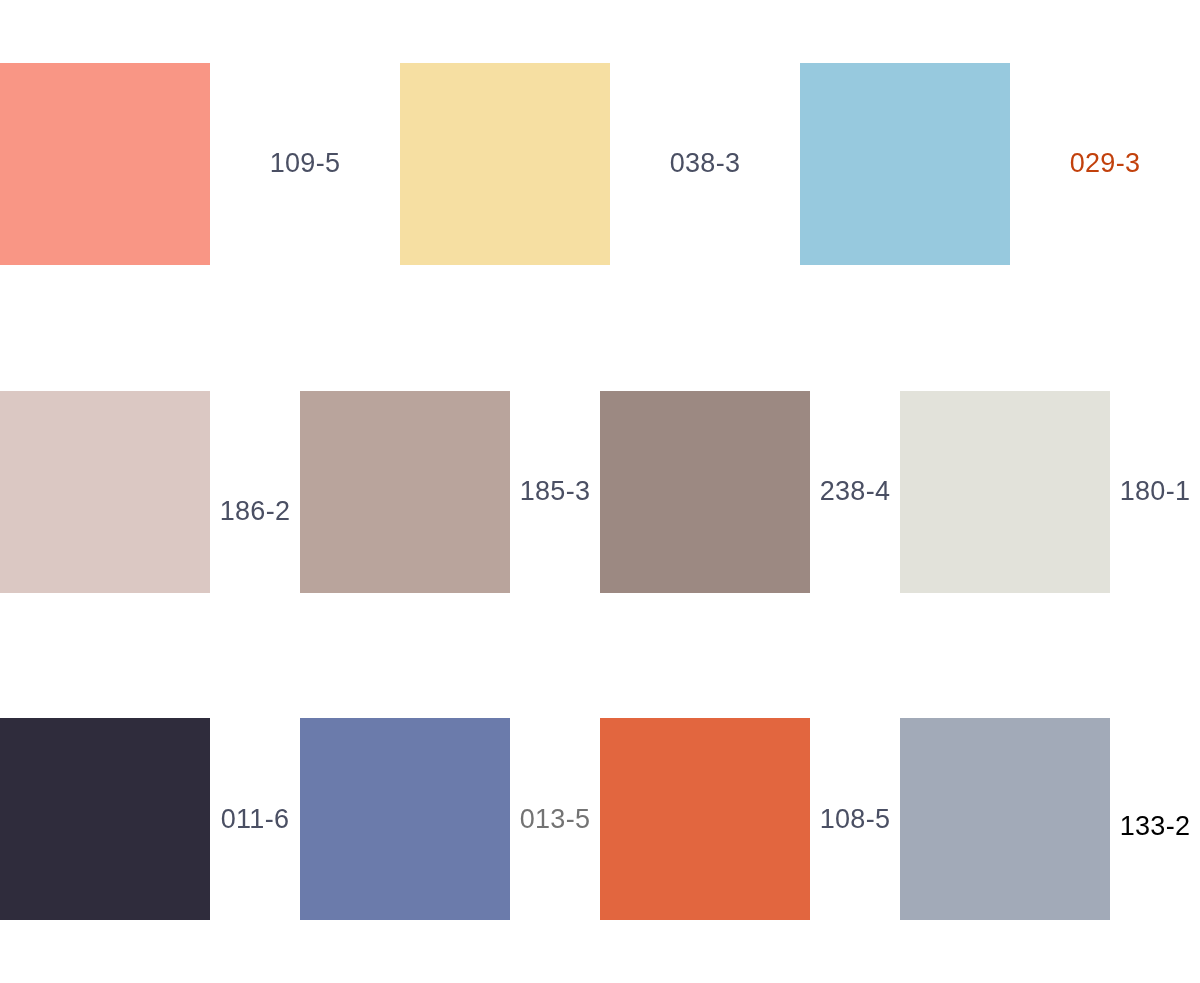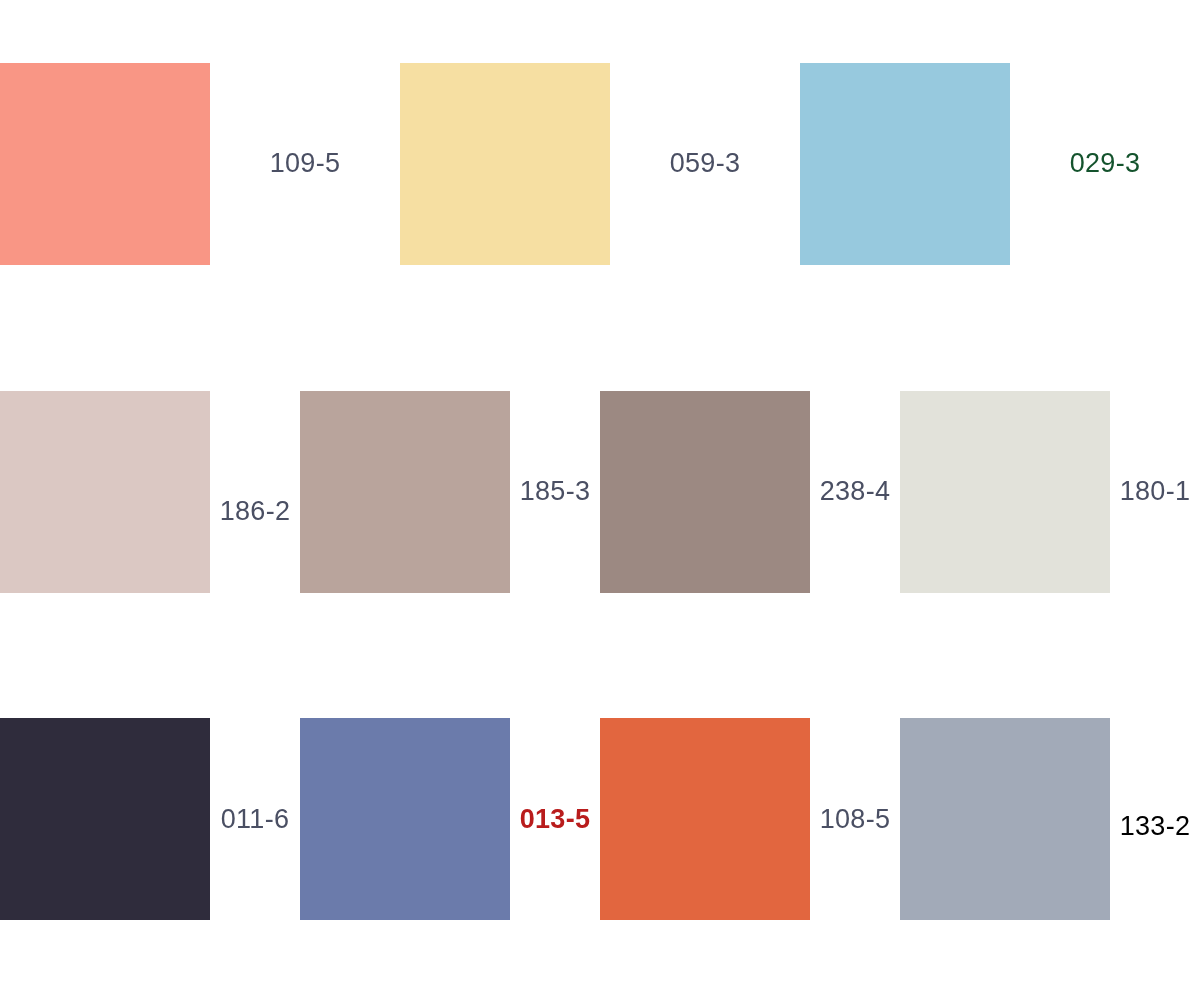--- a/index.html
+++ b/index.html
@@ -69,25 +69,25 @@
 
 <div id="palette-board" style="background: rgb(255, 255, 255);">
 
   <div class="swatch-row">
     <div class="swatch-cell">
       <div class="swatch-chip" style="background-color: rgb(249, 150, 133);"></div>
       <div class="swatch-label" style="color: rgb(74, 79, 99);">109-5</div>
     </div>
     <div class="swatch-cell">
       <div class="swatch-chip" style="background-color: rgb(246, 223, 162);"></div>
-      <div class="swatch-label" style="color: rgb(74, 79, 99);">059-3</div>
+      <div class="swatch-label" style="color: rgb(74, 79, 99);">038-3</div>
     </div>
     <div class="swatch-cell">
       <div class="swatch-chip" style="background-color: rgb(151, 201, 222);"></div>
-      <div class="swatch-label" style="color: #14532d;">029-3</div>
+      <div class="swatch-label" style="color: #c2410c;">029-3</div>
     </div>
   </div>
 
 
   <div class="swatch-row">
     <div class="swatch-cell">
       <div class="swatch-chip" style="background-color: rgb(219, 200, 195);"></div>
       <div class="swatch-label" style="color: rgb(74, 79, 99); margin-top: 40px;">186-2</div>
     </div>
     <div class="swatch-cell">
@@ -104,21 +104,21 @@
     </div>
   </div>
 
   <div class="swatch-row">
     <div class="swatch-cell">
       <div class="swatch-chip" style="background-color: rgb(47, 44, 60);"></div>
       <div class="swatch-label" style="color: rgb(74, 79, 99);">011-6</div>
     </div>
     <div class="swatch-cell">
       <div class="swatch-chip" style="background-color: rgb(107, 123, 171);"></div>
-      <div class="swatch-label" style="color: #b91c1c; font-weight: bold;">013-5</div>
+      <div class="swatch-label" style="color: #737373;">013-5</div>
     </div>
     <div class="swatch-cell">
       <div class="swatch-chip" style="background-color: rgb(226, 102, 63);"></div>
       <div class="swatch-label" style="color: rgb(74, 79, 99);">108-5</div>
     </div>
     <div class="swatch-cell">
       <div class="swatch-chip" style="background-color: rgb(162, 170, 184);"></div>
       <div class="swatch-label" style="color: #000000; margin-top: 14px;">133-2</div>
     </div>
   </div>

